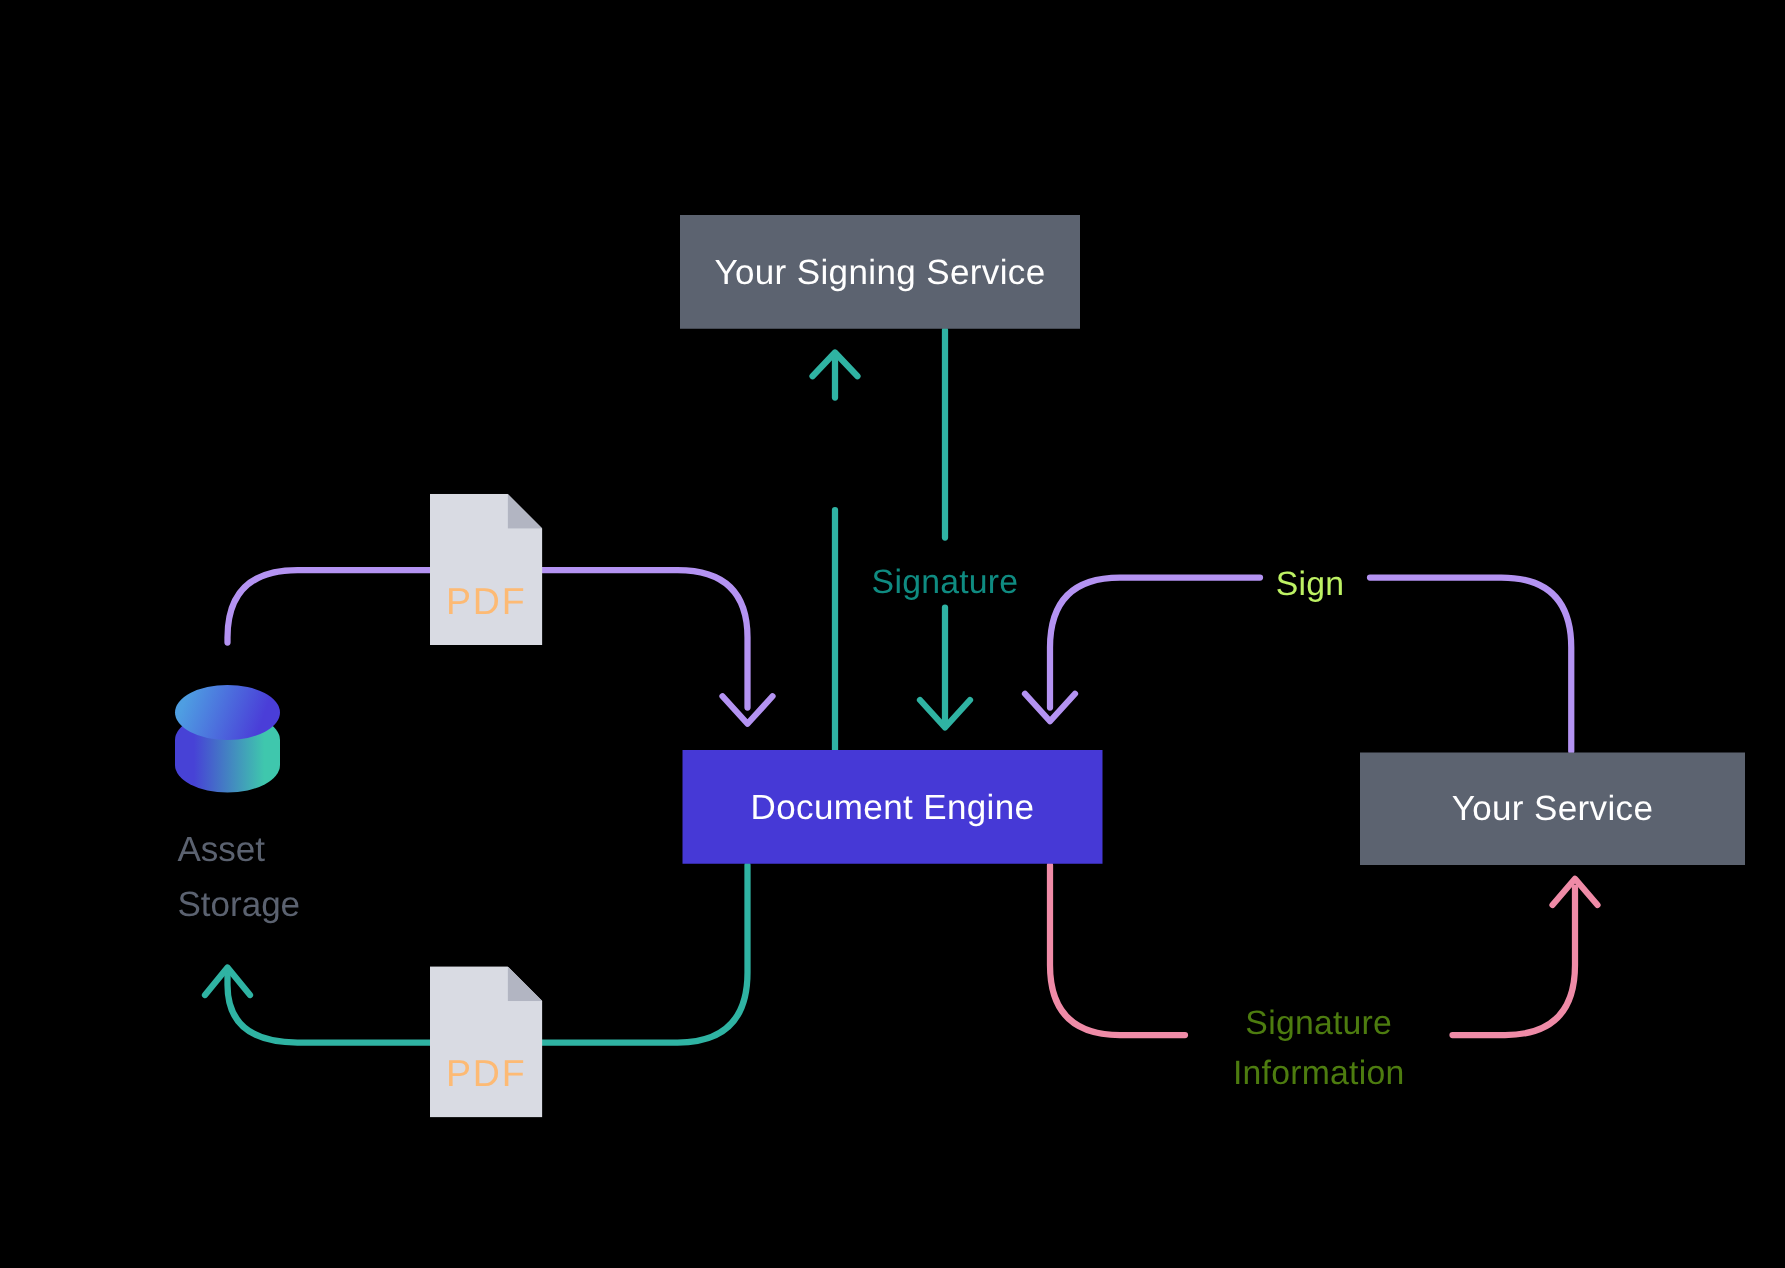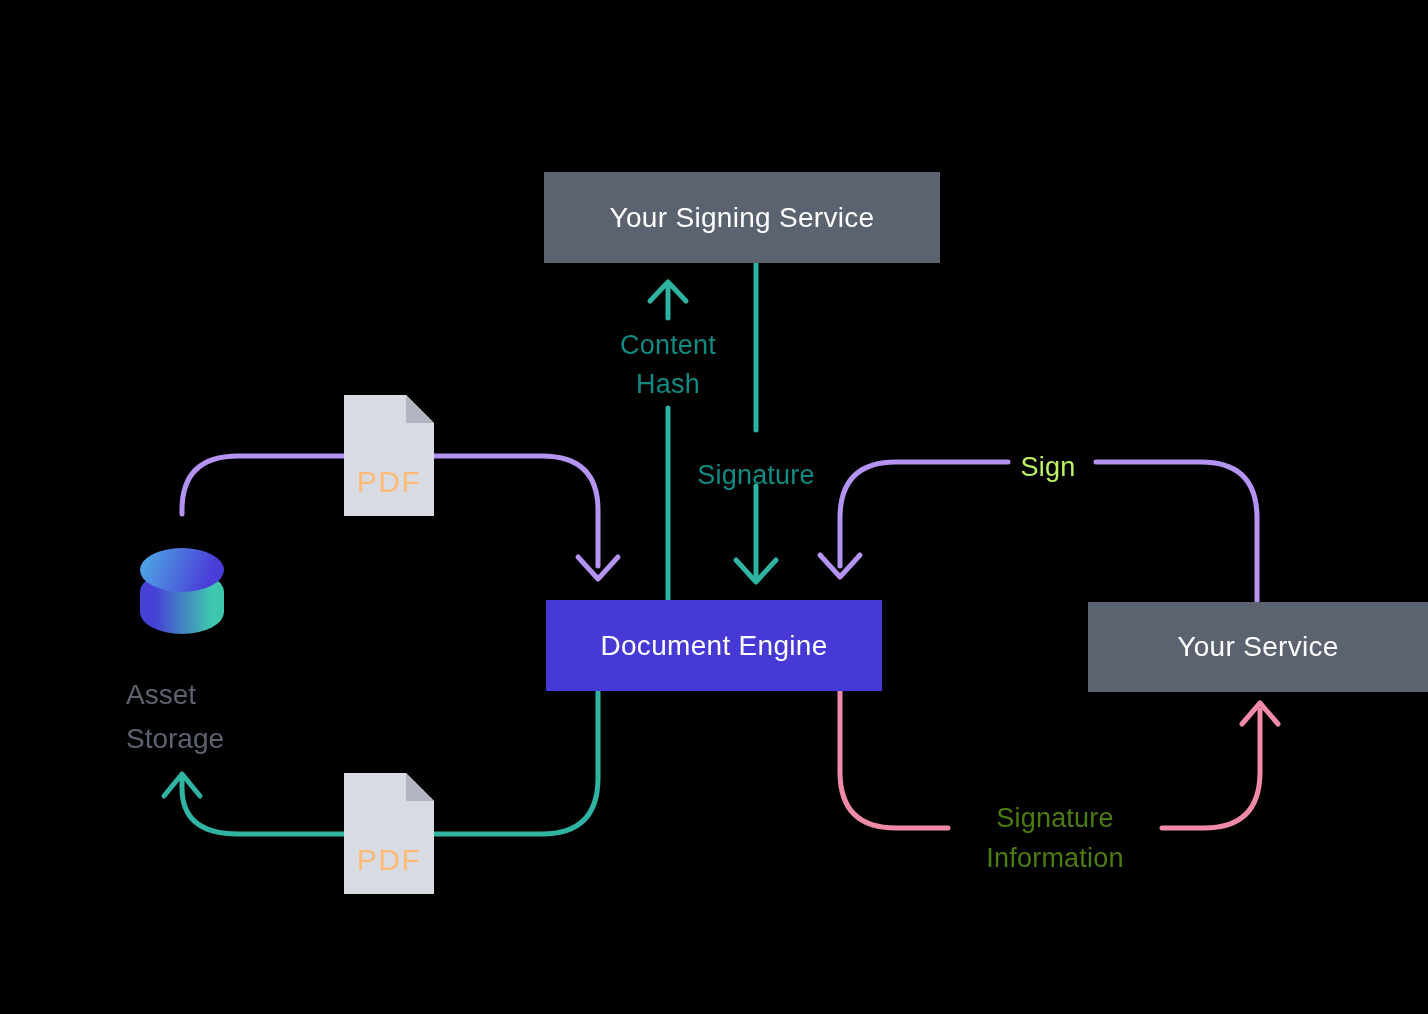--- a/index.html
+++ b/index.html
@@ -19,49 +19,48 @@
     align-items: center;
     justify-content: center;
     color: #FFFFFF;
     font-size: 28px;
     font-weight: 500;
     letter-spacing: 0.3px;
     z-index: 2;
   }
   .node-gray { background: #5C6370; }
   .node-blue { background: #4639D6; }
-  #signing-service { left: 544px; top: 172px; width: 396px; height: 91px; }
+  #signing-service { left: 544px; top: 172px; width: 320px; height: 91px; }
   #document-engine { left: 546px; top: 600px; width: 336px; height: 91px; align-items: center; }
-  #your-service    { left: 1088px; top: 602px; width: 340px; height: 90px; }
+  #your-service    { left: 1088px; top: 602px; width: 308px; height: 90px; }
 
   .edge-label {
     position: absolute;
     transform: translateX(-50%);
     text-align: center;
     font-size: 27px;
     font-weight: 500;
     line-height: 39px;
     letter-spacing: 0.2px;
     z-index: 2;
   }
   #lbl-content-hash { left: 668px; top: 326px; width: 150px; color: #0F8B81; }
-  #lbl-signature    { left: 756px; top: 446px; width: 180px; color: #0F8B81; margin-top: 10px; }
+  #lbl-signature    { left: 756px; top: 446px; width: 180px; color: #0F8B81; }
   #lbl-sign         { left: 1048px; top: 448px; width: 120px; color: #bef264; }
   #lbl-sig-info     { left: 1055px; top: 798px; width: 230px; color: #4d7c0f; line-height: 40px; }
 
   .asset-label {
     position: absolute;
-    left: 126px; top: 658px;
+    left: 142px; top: 658px;
     width: 150px;
     font-size: 28px;
     font-weight: 500;
     line-height: 44px;
     color: #5B6270;
     z-index: 2;
-    margin-top: 15px;
   }
 
   .cylinder { position: absolute; left: 140px; top: 548px; width: 84px; height: 86px; z-index: 2; }
   .cyl-body {
     position: absolute; left: 0; top: 22px; width: 84px; height: 64px;
     border-radius: 42px / 22px;
     background: linear-gradient(90deg, #4742D6 18%, #3FC7AD 85%);
   }
   .cyl-top {
     position: absolute; left: 0; top: 0; width: 84px; height: 44px;
@@ -152,21 +151,20 @@
     <div class="pdf-fold"></div>
     <div class="pdf-label">PDF</div>
   </div>
 
   <div class="pdf-file" id="pdf-bottom">
     <div class="pdf-body"></div>
     <div class="pdf-fold"></div>
     <div class="pdf-label">PDF</div>
   </div>
 
-  <div class="edge-label" id="lbl-content-hash">Content Hash</div>
 
   <div class="edge-label" id="lbl-signature">Signature</div>
 
   <div class="edge-label" id="lbl-sign">Sign</div>
 
   <div class="edge-label" id="lbl-sig-info">Signature Information</div>
 
 </div>
 
 </body></html>

